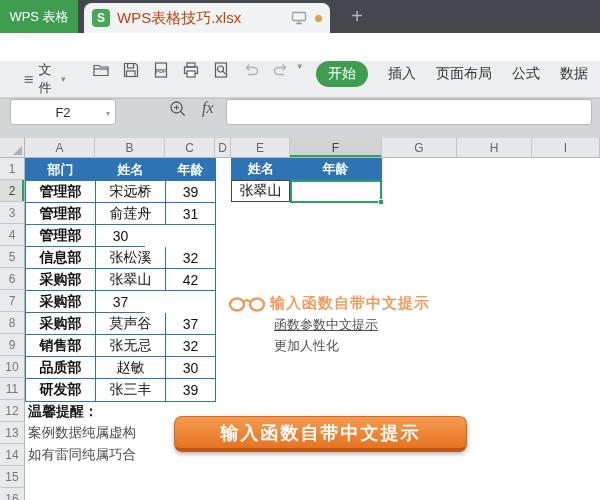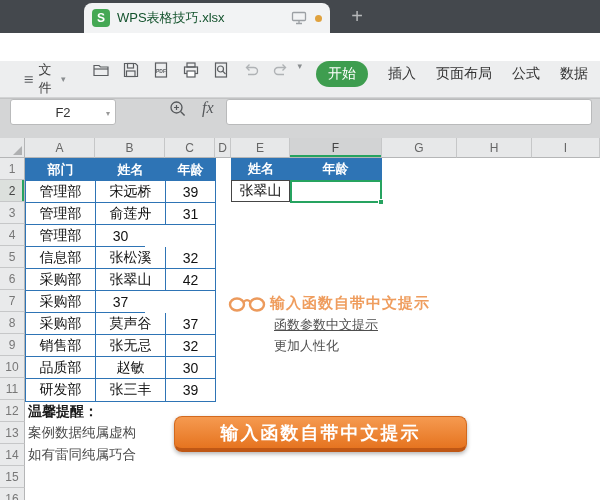--- a/index.html
+++ b/index.html
@@ -4,21 +4,21 @@
 <style>
   * { margin:0; padding:0; box-sizing:border-box; }
   html,body { width:600px; height:500px; overflow:hidden; font-family:"Liberation Sans","DejaVu Sans",sans-serif; }
   .app { width:600px; height:500px; display:flex; flex-direction:column; background:#fff; }
 
   
   .titlebar { height:33px; background:#44484D; display:flex; align-items:stretch; position:relative; flex:none; }
   .app-btn { width:78px; background:#3E9D4F; color:#fff; font-size:13px; display:flex; align-items:center; justify-content:center; }
   .doc-tab { position:absolute; left:84px; top:3px; height:30px; width:246px; background:#F2F3F4; border-radius:8px 8px 0 0; display:flex; align-items:center; padding:0 8px; }
   .s-logo { width:18px; height:18px; background:#45A854; border-radius:4px; color:#fff; font-weight:bold; font-size:12px; display:flex; align-items:center; justify-content:center; margin-right:7px; }
-  .tab-title { font-size:13px; color:#14532d; flex:1; white-space:nowrap; overflow:hidden; }
+  .tab-title { font-size:15px; color:#c2410c; flex:1; white-space:nowrap; overflow:hidden; }
   .monitor-ic { margin:0 8px 0 4px; display:flex; }
   .orange-dot { width:7px; height:7px; border-radius:50%; background:#E0A23E; }
   .newtab { position:absolute; left:342px; top:0; width:30px; height:33px; color:#B7B9BB; font-size:20px; display:flex; align-items:center; justify-content:center; }
 
   
   .toolbar { height:37px; background:#EDEEEF; border-bottom:1px solid #D2D3D4; display:flex; align-items:flex-start; padding-left:24px; flex:none;margin-top:28px; }
   .file-group { display:flex; align-items:center; gap:5px; color:#3C3C3C; font-size:13px; }
   .caret { font-size:9px; color:#8A8D90; }
   .vdiv { width:1px; height:20px; background:#C9CACB; margin:0 10px; }
   .tool-ic { width:18px; height:18px; margin:0 6px; display:flex; align-items:center; justify-content:center; }
@@ -43,21 +43,21 @@
   .colhdr-cell.sel { background:#D2D3D4; box-shadow:inset 0 -2px 0 #26A360; color:#444; }
   .rowhdr-cell { position:absolute; left:0; width:25px; height:22px; background:#E9EAEB; border-right:1px solid #B5B6B7; border-bottom:1px solid #C6C7C8; font-size:12px; color:#777; display:flex; align-items:center; justify-content:center; }
   .rowhdr-cell.sel { background:#DCE0DD; box-shadow:inset -2px 0 0 #26A360; color:#444; }
 
   
   .ltable { position:absolute; left:25px; top:20px; width:191px; border:1px solid #2E74B5; }
   .trow { display:flex; height:22px; }
   .tcell { border-right:1px solid #2E74B5; border-bottom:1px solid #2E74B5; display:flex; align-items:center; justify-content:center; font-size:14px; color:#111; background:#fff; }
   .tcell:last-child { border-right:none; }
   .trow:last-child .tcell { border-bottom:none; }
-  .ca { width:70px; } .cb { width:70px; } .cc { width:49px; }
+  .ca { width:70px;font-weight:bold; } .cb { width:70px; } .cc { width:49px; }
   .thead .tcell { background:#2E74B5; color:#fff; font-weight:bold; font-size:13px; }
 
   .lookup-head { position:absolute; left:231px; top:20px; width:151px; height:22px; display:flex; border:1px solid #2E74B5; background:#2E74B5; }
   .lookup-head .hcell { color:#fff; font-weight:bold; font-size:13px; display:flex; align-items:center; justify-content:center; }
   .he { width:58px; } .hf { width:91px; }
   .lookup-name { position:absolute; left:231px; top:42px; width:59px; height:22px; border:1px solid #454545; background:#fff; display:flex; align-items:center; justify-content:center; font-size:14px; color:#111; }
   .sel-cell { position:absolute; left:290px; top:42px; width:92px; height:23px; border:2px solid #26A360; background:#fff; }
   .fill-handle { position:absolute; right:-4px; bottom:-4px; width:6px; height:6px; background:#26A360; border:1px solid #fff; }
 
   
@@ -72,20 +72,21 @@
              background:linear-gradient(#F59A50,#E67420); border:1px solid #D2691E; border-bottom:4px solid #BF5715;
              box-shadow:0 2px 4px rgba(0,0,0,.3); color:#fff; font-size:18px; font-weight:bold; letter-spacing:2px;
              display:flex; align-items:center; justify-content:center; white-space:nowrap; }
 </style>
 </head>
 <body>
 
 <div class="app">
 
   <div class="titlebar">
+    <div class="app-btn">WPS 表格</div>
     <div class="doc-tab">
       <div class="s-logo">S</div>
       <div class="tab-title">WPS表格技巧.xlsx</div>
       <div class="monitor-ic">
         <svg width="16" height="14" viewBox="0 0 16 14">
             <rect x="1.5" y="1.5" width="13" height="8" rx="1" fill="none" stroke="#9CA0A4" stroke-width="1.3"></rect>
             <path d="M8 9.5v2.5M5 12.5h6" stroke="#9CA0A4" stroke-width="1.3" fill="none"></path>
           </svg>
       </div>
       <div class="orange-dot"></div>

